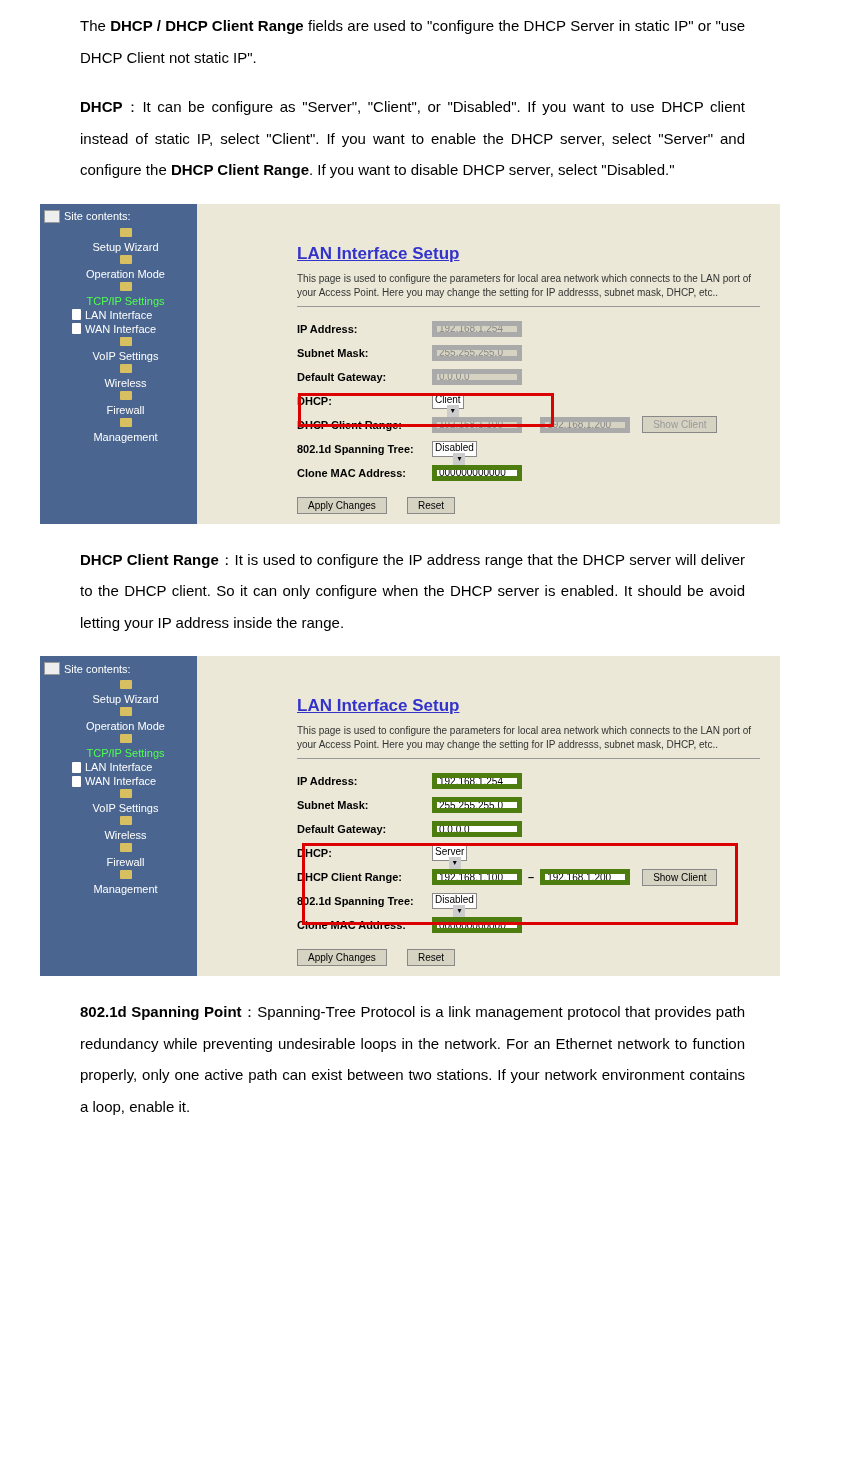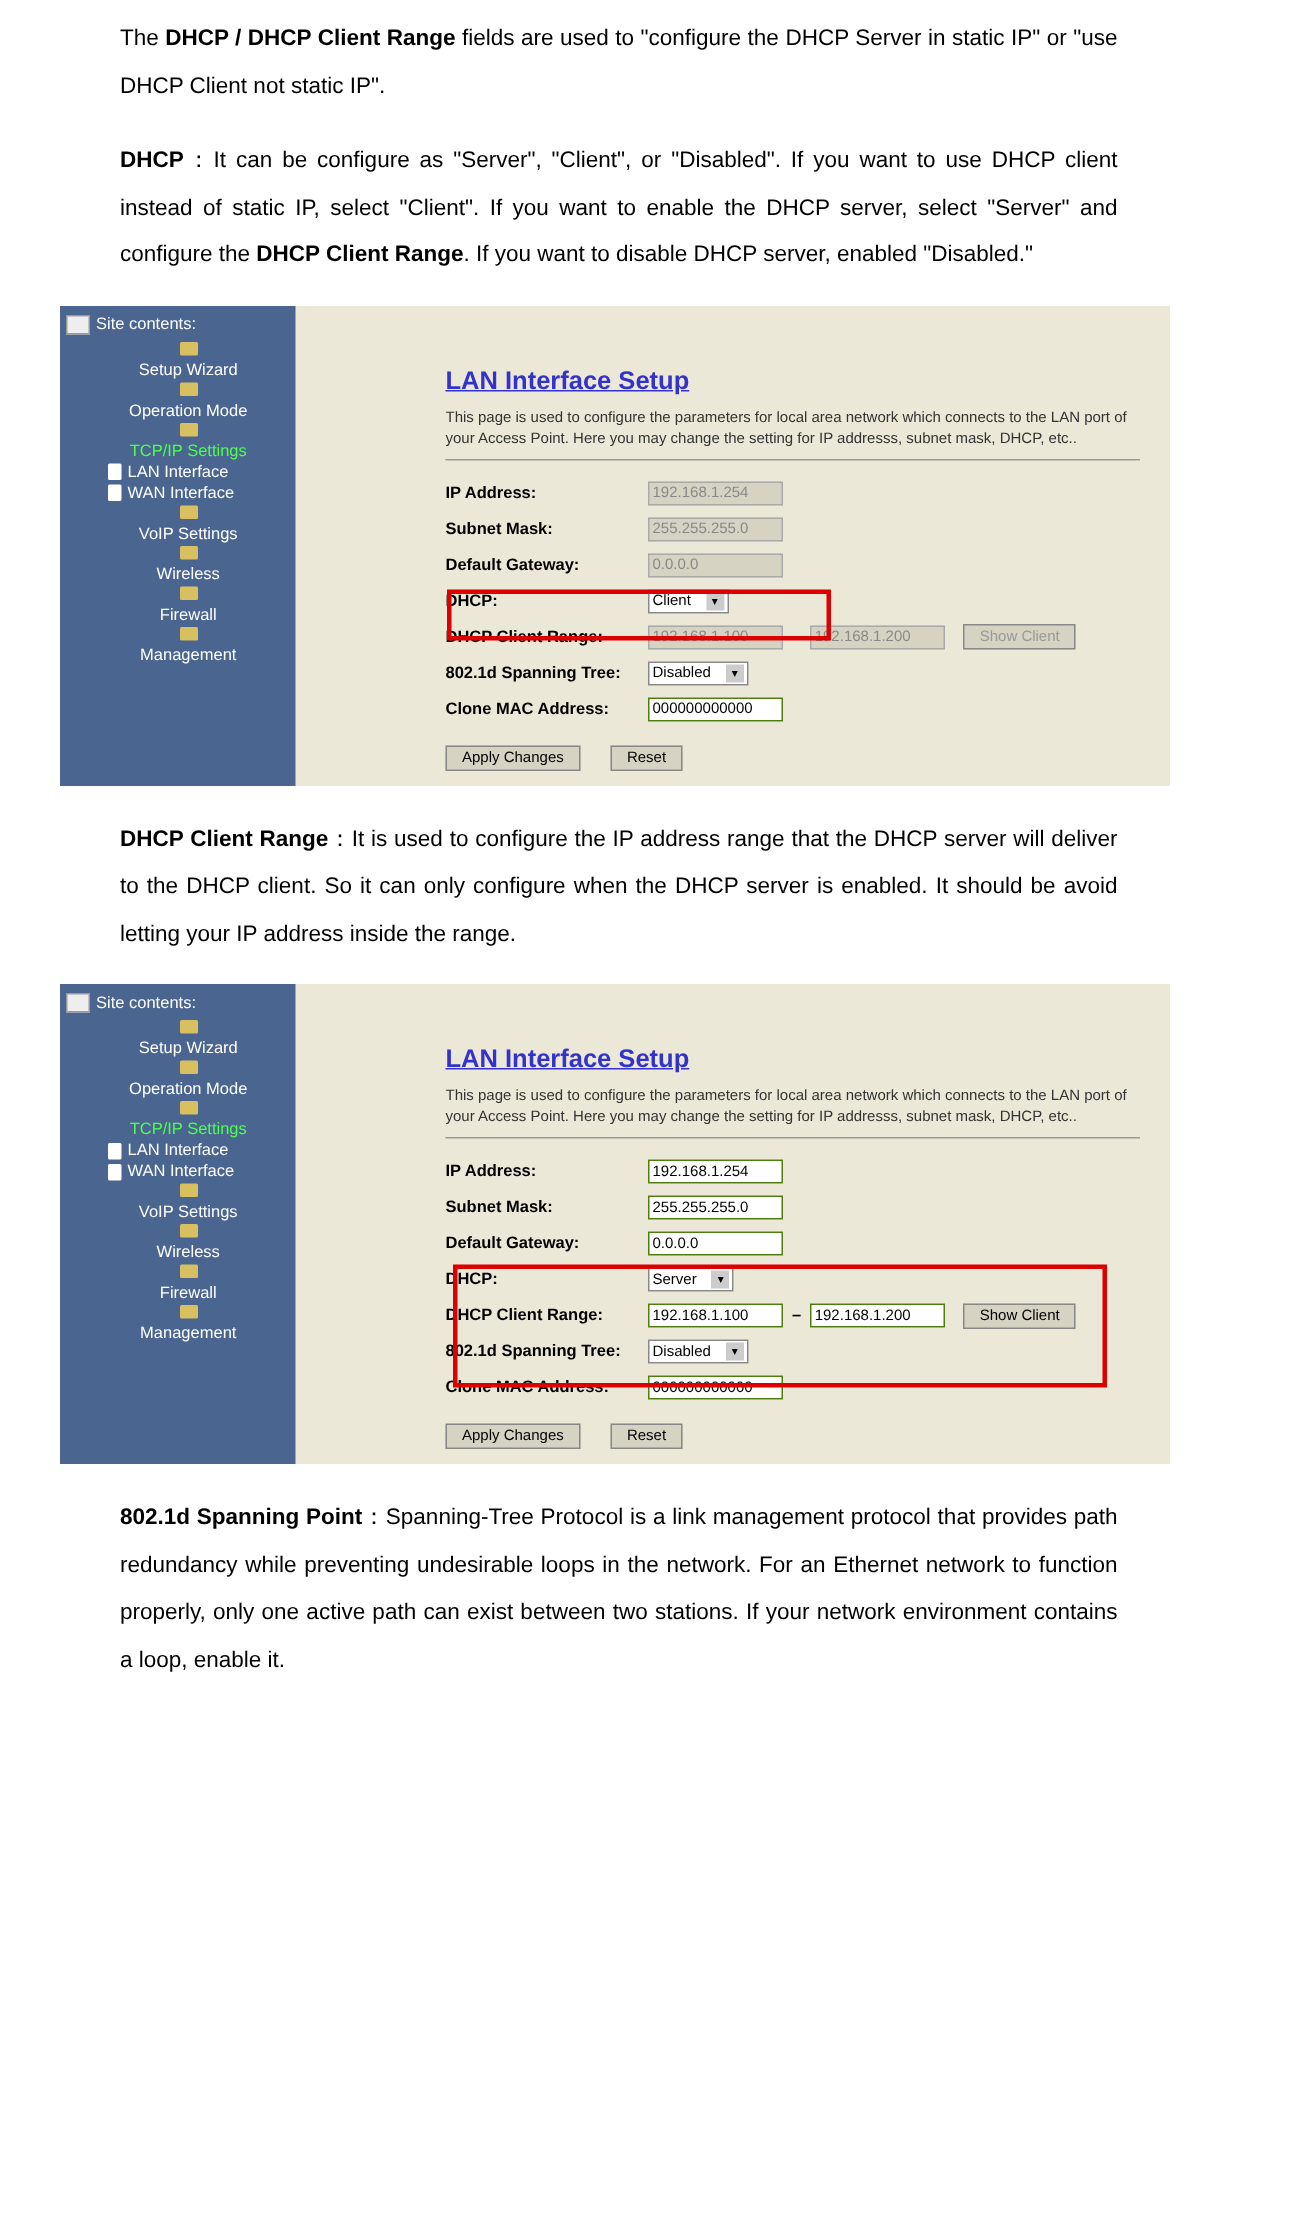--- a/index.html
+++ b/index.html
@@ -88,40 +88,41 @@
     font-size: 11px;
   }
   .form-label {
     width: 135px;
     font-weight: bold;
   }
   .text-input {
     width: 90px;
     height: 16px;
     background: #fff;
-    border: 1px solid #4d7c0f;
+    border: 5px solid #4d7c0f;
     font-size: 10px;
     padding: 0 2px;
     box-sizing: border-box;
     font-family: Arial;
   }
   .text-input.disabled {
     background: #d6d3c3;
     color: #888;
     border-color: #aaa;
   }
   .select-mock {
     display: inline-flex;
     align-items: center;
     border: 1px solid #888;
     background: #fff;
     font-size: 10px;
     height: 16px;
     padding: 0 2px;
     box-sizing: border-box;
+    flex-direction: column;
   }
   .select-mock .arrow {
     width: 12px;
     height: 12px;
     background: #ccc;
     margin-left: 10px;
     font-size: 8px;
     text-align: center;
     line-height: 12px;
   }
@@ -178,21 +179,21 @@
 </head>
 <body>
 
 <div class="page">
 
   <div class="para">
     <span>The </span><b>DHCP / DHCP Client Range</b><span> fields are used to "configure the DHCP Server in static IP" or "use DHCP Client not static IP".</span>
   </div>
 
   <div class="para">
-    <b>DHCP</b><span>：It can be configure as "Server", "Client", or "Disabled". If you want to use DHCP client instead of static IP, select "Client". If you want to enable the DHCP server, select "Server" and configure the </span><b>DHCP Client Range</b><span>. If you want to disable DHCP server, enabled "Disabled."</span>
+    <b>DHCP</b><span>：It can be configure as "Server", "Client", or "Disabled". If you want to use DHCP client instead of static IP, select "Client". If you want to enable the DHCP server, select "Server" and configure the </span><b>DHCP Client Range</b><span>. If you want to disable DHCP server, select "Disabled."</span>
   </div>
 
   <div class="screenshot">
     <div class="sidebar">
       <div class="sidebar-title">
         <span class="monitor-icon"></span>
         <span>Site contents:</span>
       </div>
       <div class="sidebar-item">
           <span class="folder-icon"></span>

